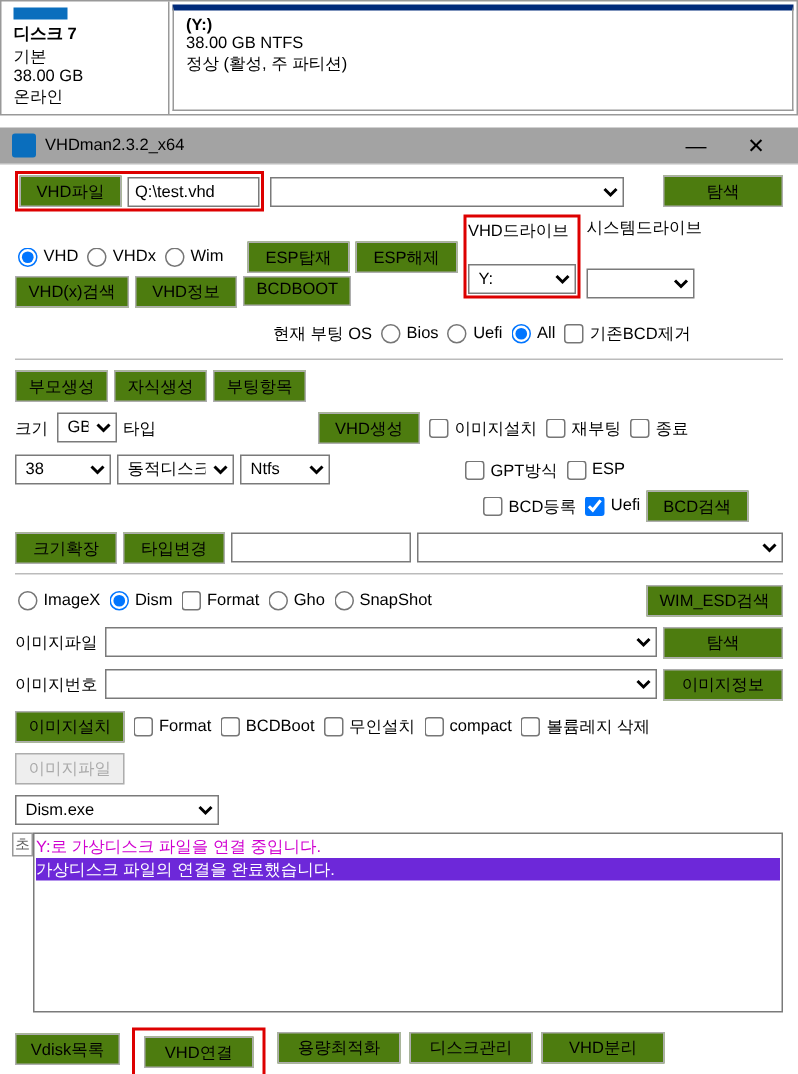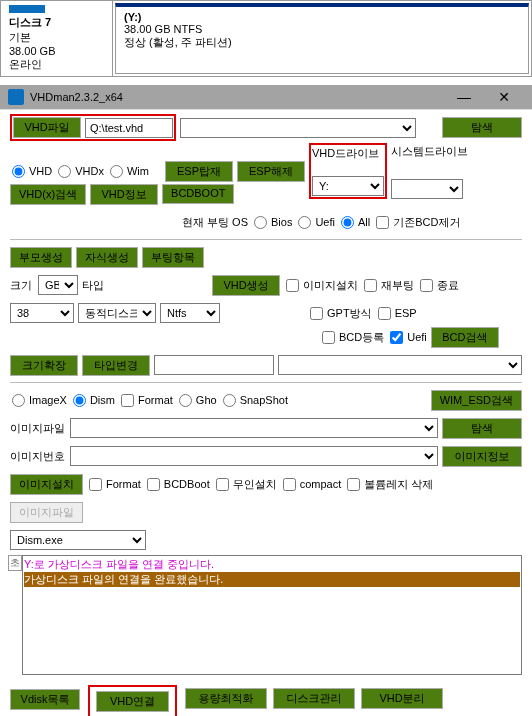--- a/index.html
+++ b/index.html
@@ -20,21 +20,21 @@
     .btn { background: #4d7c0f; border: 1px solid #adadad; padding: 2px 8px; min-height: 20px; text-align: center; cursor: pointer; white-space: nowrap; }
     .btn-wide { min-width: 68px; }
     .input-text { border: 1px solid #7a7a7a; padding: 2px 4px; background: #fff; height: 20px; }
     .select { border: 1px solid #7a7a7a; background: #fff; height: 20px; padding: 1px 2px; }
     .red-box { border: 2px solid #d00; padding: 1px; display: flex; align-items: center; gap: 4px; }
     input[type="radio"], input[type="checkbox"] { margin: 0 2px; }
     label { display: flex; align-items: center; gap: 2px; cursor: pointer; }
     hr { border: none; border-top: 1px solid #bbb; margin: 4px 0; }
     .log-area { border: 1px solid #7a7a7a; background: #fff; height: 120px; overflow: auto; padding: 1px; position: relative; }
     .log-line1 { color: #d000d0; }
-    .log-line2 { background: #a16207; color: #fff; }
+    .log-line2 { background: #6d28d9; color: #fff; }
     .log-label { position: absolute; left: -14px; top: 0; font-size: 10px; color: #666; border: 1px solid #999; padding: 0 1px; }
     .bottom-pad { padding: 6px 10px; display: flex; align-items: flex-start; gap: 8px; }
     .bottom-col { display: flex; flex-direction: column; gap: 4px; border: 2px solid #d00; padding: 4px 6px; }
     .bottom-grid { display: flex; gap: 6px; flex-direction: column; }
     .bottom-grid .row { gap: 6px; }
     .grey { color: #888; }
     .label-cell { min-width: 56px; }
   </style>
 </head>
 <body>

